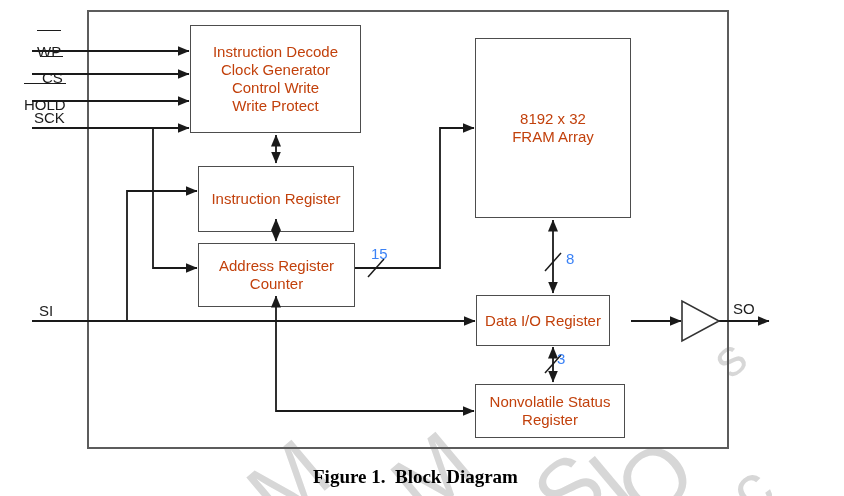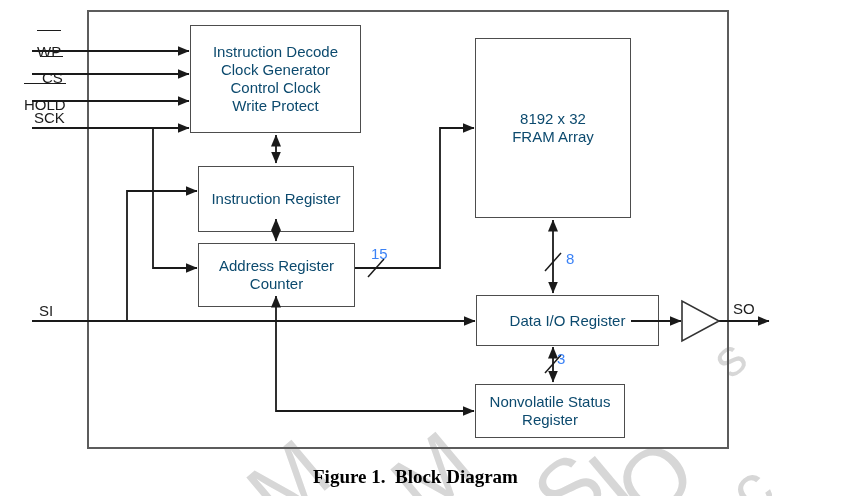--- a/index.html
+++ b/index.html
@@ -23,27 +23,27 @@
   .wm-6{left:734px;top:456px;font-size:66px;}
   
   .outer{
     position:absolute;left:87px;top:10px;width:642px;height:439px;
     border:2px solid #5c5c5c;z-index:2;background:transparent;
   }
   
   .box{
     position:absolute;z-index:3;background:#ffffff;border:1.6px solid #4d4d4d;
     display:flex;flex-direction:column;align-items:center;justify-content:center;
-    font-size:15px;line-height:18px;text-align:center;color:#0c4a6e;
+    font-size:15px;line-height:18px;text-align:center;color:#c2410c;
   }
   .box-decode{left:190px;top:25px;width:171px;height:108px;}
   .box-ireg  {left:198px;top:166px;width:156px;height:66px;}
   .box-arc   {left:198px;top:243px;width:157px;height:64px;}
   .box-fram  {left:475px;top:38px;width:156px;height:180px;}
-  .box-dio   {left:476px;top:295px;width:183px;height:51px;}
+  .box-dio   {left:476px;top:295px;width:134px;height:51px;}
   .box-nsr   {left:475px;top:384px;width:150px;height:54px;}
   
   svg.wires{position:absolute;left:0;top:0;z-index:4;pointer-events:none;}
   .wire{stroke:#1a1a1a;stroke-width:1.8;fill:none;}
   .slash{stroke:#1a1a1a;stroke-width:1.5;fill:none;}
   .buffer{fill:#ffffff;stroke:#333333;stroke-width:1.6;}
   
   .sig{position:absolute;z-index:5;font-size:15px;line-height:16px;color:#1c1c1c;}
   .overline{border-top:1.6px solid #1c1c1c;padding-top:13px;}
   .sig-wp  {left:37px;top:30px;}
@@ -74,21 +74,21 @@
   <span class="wm wm-3">I</span>
   <span class="wm wm-4">O</span>
   <span class="wm wm-5">s</span>
   <span class="wm wm-6">c</span>
 
   <div class="outer"></div>
 
   <div class="box box-decode">
     <div>Instruction Decode</div>
     <div>Clock Generator</div>
-    <div>Control Clock</div>
+    <div>Control Write</div>
     <div>Write Protect</div>
   </div>
 
   <div class="box box-ireg">
     <div>Instruction Register</div>
   </div>
 
   <div class="box box-arc">
     <div>Address Register</div>
     <div>Counter</div>

